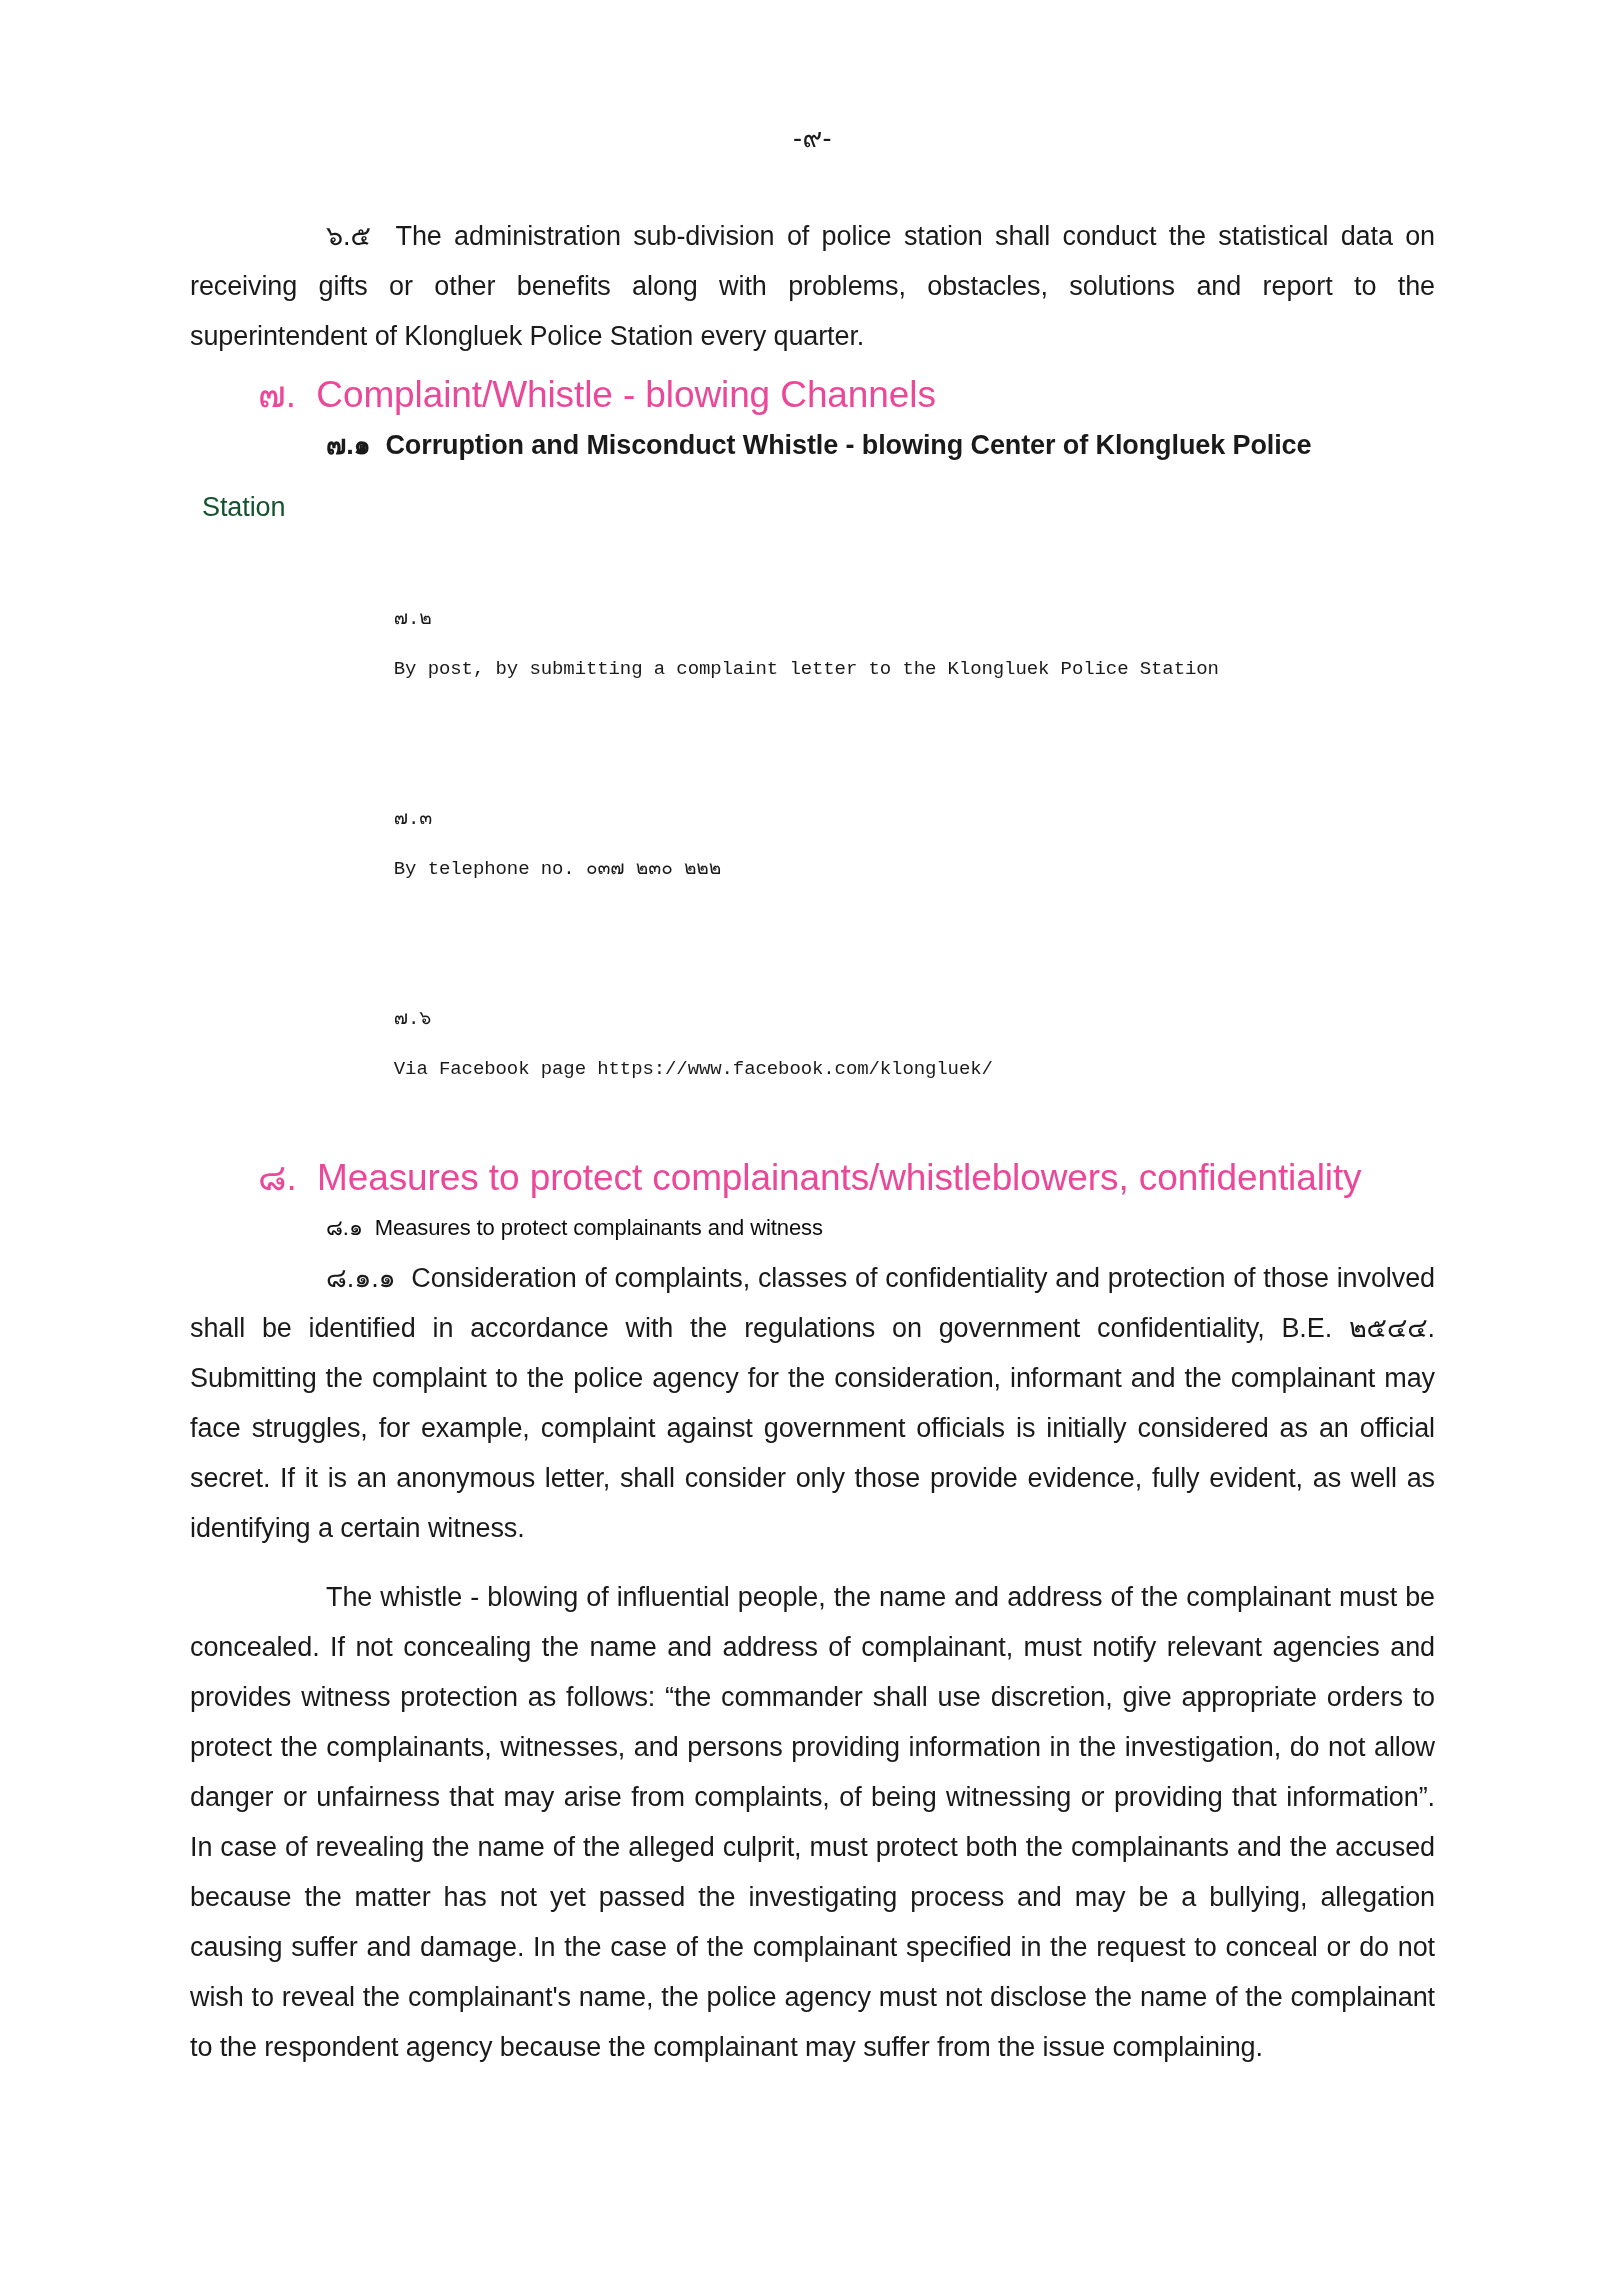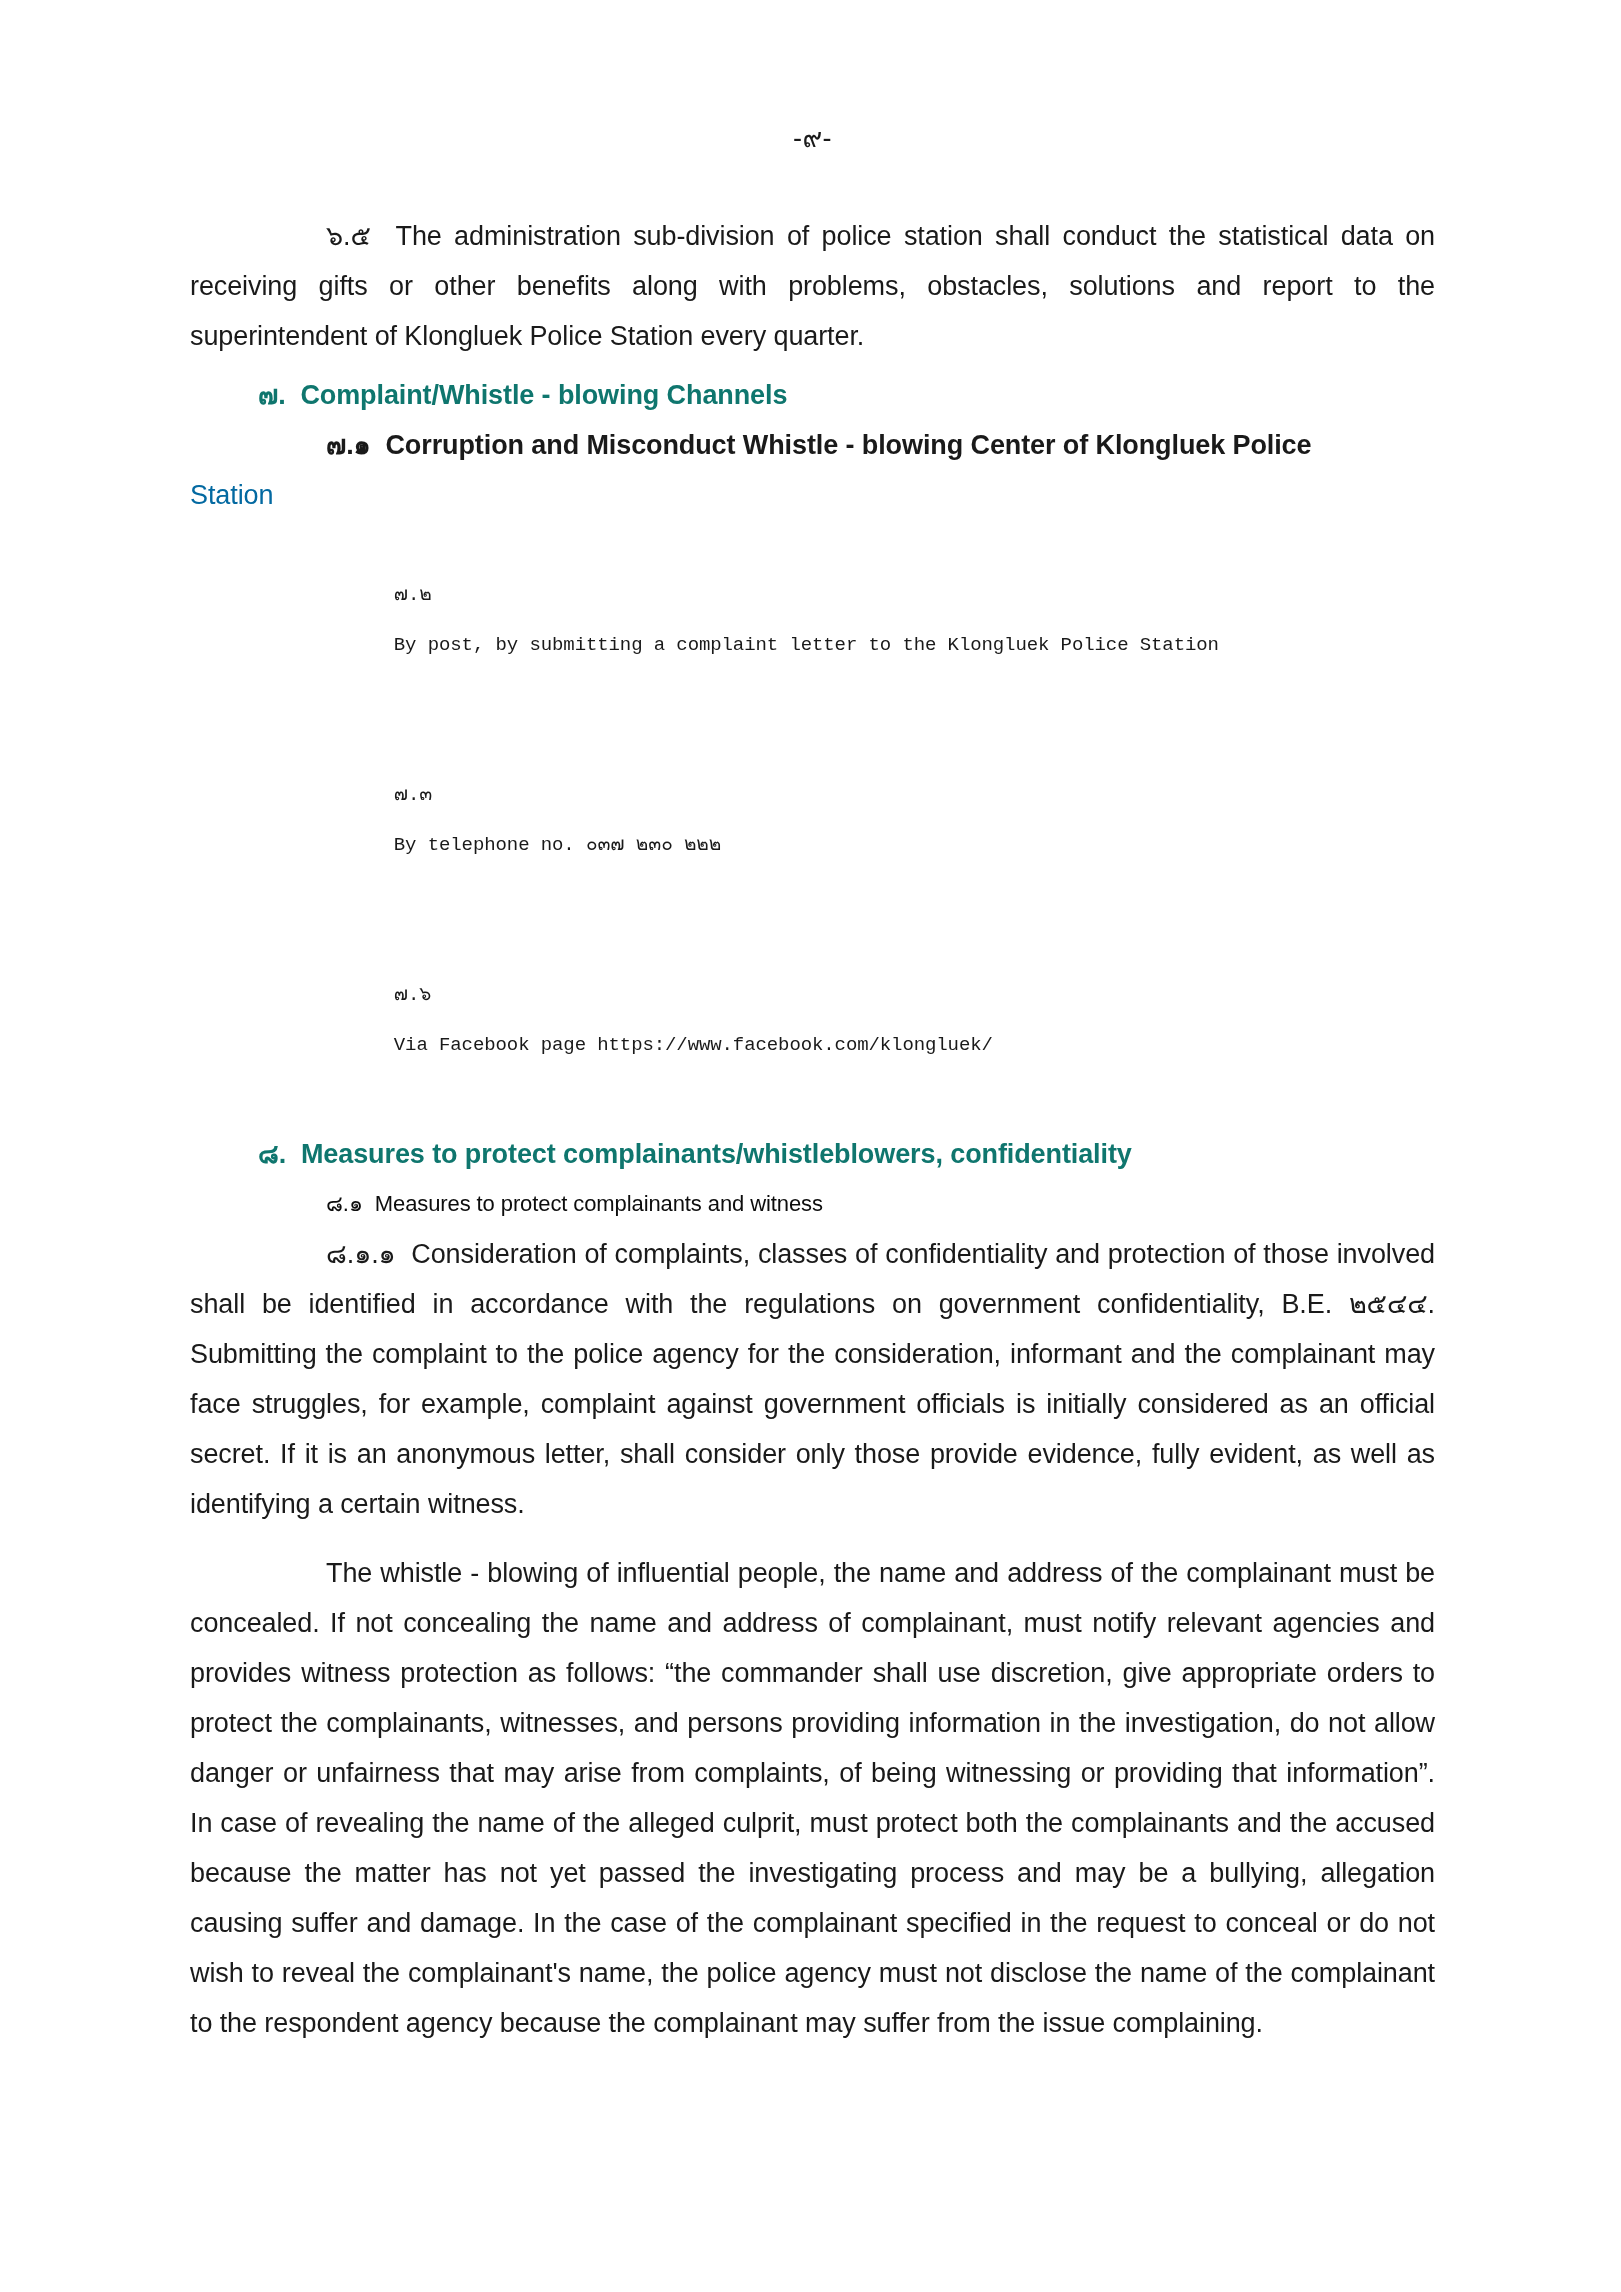--- a/index.html
+++ b/index.html
@@ -41,27 +41,26 @@
     text-justify: inter-word;
     color: #1a1a1a;
     margin: 0;
     letter-spacing: -0.1px;
   }
   .para.first-block {
     margin-top: 39px;
   }
   .indent-1 { text-indent: 136px; }
   .heading {
-    font-size: 27px;
+    font-size: 37px;
     line-height: 50px;
-    color: #0f766e;
+    color: #ec4899;
     margin: 0;
     padding-left: 68px;
     letter-spacing: -0.1px;
-    font-weight: bold;
   }
   .subheading {
     font-size: 22px;
     line-height: 50px;
     color: #0d0d0d;
     margin: 0;
     padding-left: 136px;
     letter-spacing: -0.1px;
   }
   .listline {
@@ -79,22 +78,22 @@
     line-height: 50px;
     color: #1a1a1a;
     margin: 0;
     text-align: justify;
     letter-spacing: -0.1px;
     font-weight: bold;
   }
   .cont-line {
     font-size: 27px;
     line-height: 50px;
-    color: #0369a1;
-    margin: 0;
+    color: #14532d;
+    margin: 12px;
     letter-spacing: -0.1px;
   }
   .gap-small { height: 9px; }
   .gap-med { height: 19.7px; }
   .num { white-space: nowrap; }
 </style>
 </head>
 <body>
 
 <div class="page">

